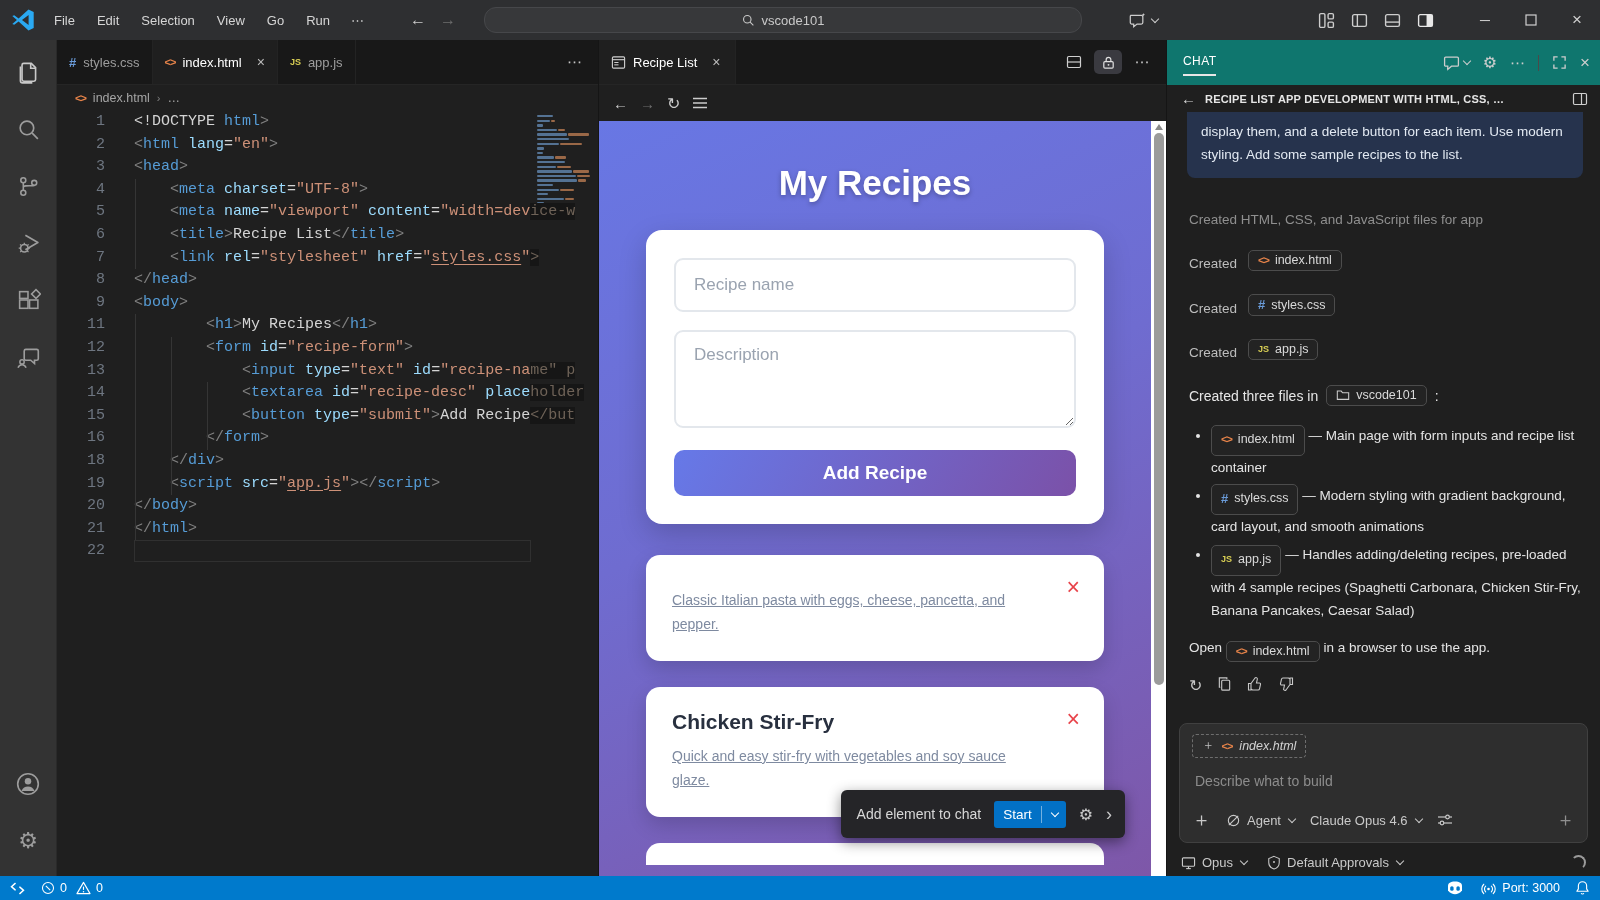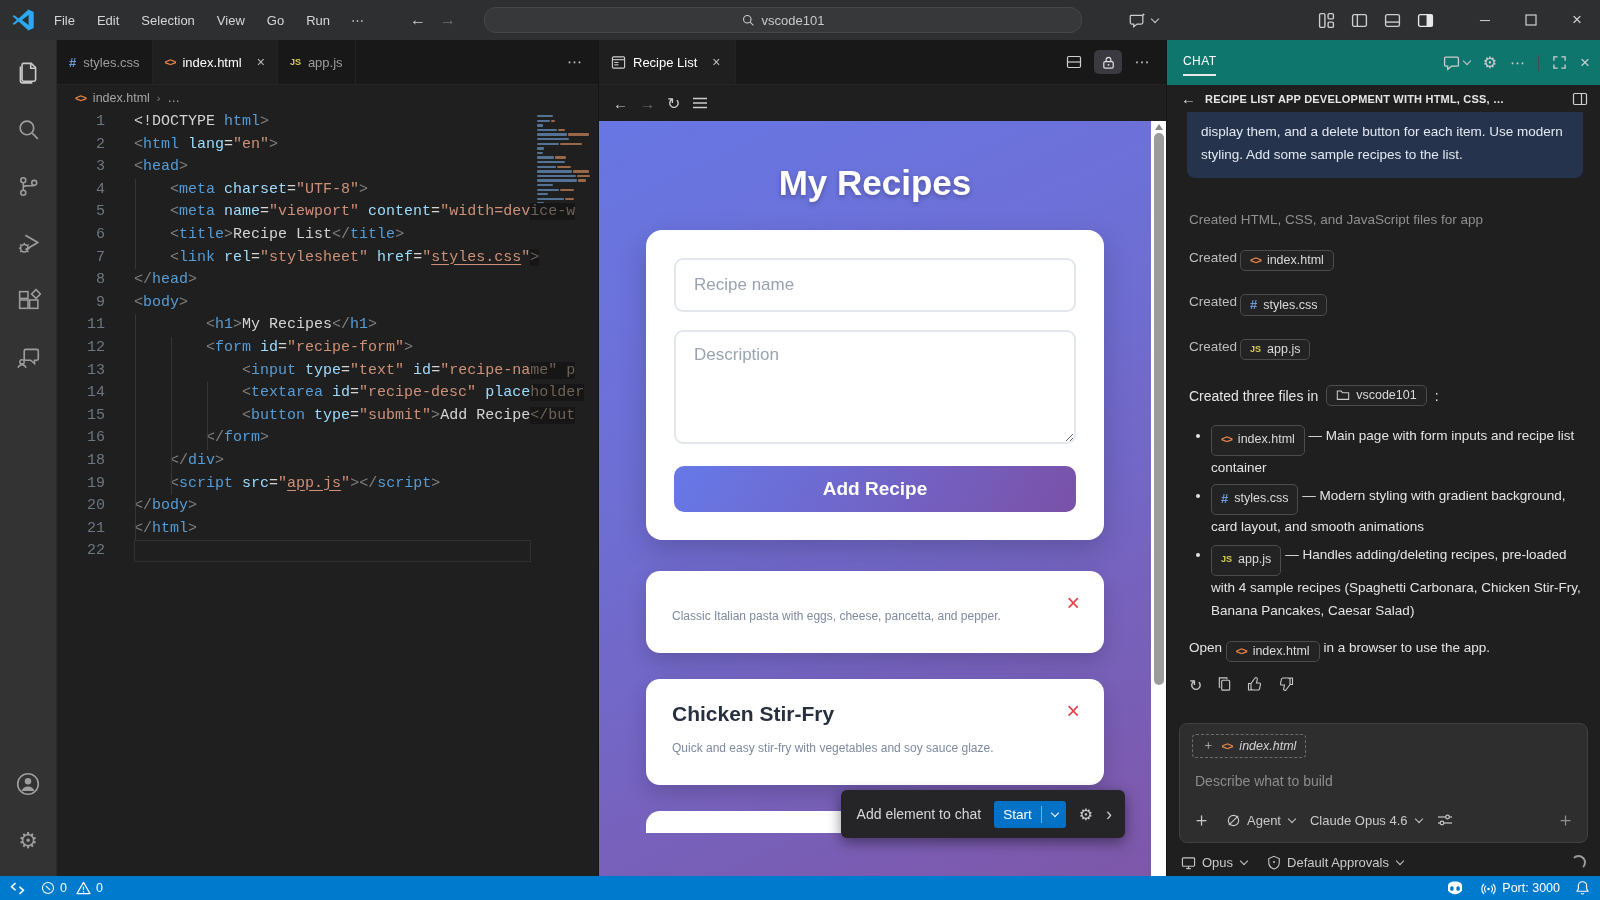--- a/index.html
+++ b/index.html
@@ -69,26 +69,26 @@
   .urlbar { flex:1; height:25px; background:#313136; border-radius:4px; color:#cccccc; font-size:13.5px; display:flex; align-items:center; padding:0 9px; overflow:hidden; white-space:nowrap; }
   .webview { position:absolute; top:81px; left:0; right:0; bottom:0; overflow:hidden; }
   .web-bg { position:absolute; inset:0; right:15px; background:linear-gradient(155deg,#6877e4 0%,#6f6cd0 45%,#7e57a8 100%); }
   .web-scroll { position:absolute; top:0; right:0; bottom:0; width:15px; background:#ffffff; }
   .ws-arrow { width:0; height:0; border-left:4px solid transparent; border-right:4px solid transparent; border-bottom:6px solid #8a8a8a; margin:3px auto 0; }
   .ws-thumb { position:absolute; top:12px; left:2.5px; width:10px; height:552px; background:#9b9b9b; border-radius:6px; }
   .rapp-title { margin-top:42px; text-align:center; color:#ffffff; font-size:35px; font-weight:bold; text-shadow:0 2px 5px rgba(0,0,0,.28); }
   .form-card { width:458px; margin:27px auto 0; background:#ffffff; border-radius:16px; padding:28px; box-shadow:0 10px 28px rgba(0,0,0,.18); }
   .r-input { width:100%; height:54px; border:2px solid #e3e7ec; border-radius:9px; font-size:17px; padding:0 18px; color:#333; font-family:"Liberation Sans",sans-serif; }
   .r-input::placeholder, .r-textarea::placeholder { color:#9aa3b0; }
-  .r-textarea { width:100%; height:114px; border:2px solid #e3e7ec; border-radius:9px; font-size:17px; padding:13px 18px; color:#333; resize:both; font-family:"Liberation Sans",sans-serif; margin-top:18px; }
+  .r-textarea { width:100%; height:98px; border:2px solid #e3e7ec; border-radius:9px; font-size:17px; padding:13px 18px; color:#333; resize:both; font-family:"Liberation Sans",sans-serif; margin-top:18px; }
   .r-submit { width:100%; height:46px; margin-top:18px; border:none; border-radius:10px; background:linear-gradient(120deg,#6679e8,#7b51a8); color:#fff; font-size:19px; font-weight:bold; font-family:"Liberation Sans",sans-serif; }
   .recipe-list { width:458px; margin:31px auto 0; }
   .recipe-card { position:relative; background:#ffffff; border-radius:14px; padding:23px 26px 25px; margin-bottom:26px; box-shadow:0 8px 20px rgba(0,0,0,.16); }
   .rc-title { font-size:21px; font-weight:bold; color:#28303f; }
-  .rc-desc { margin-top:10px; font-size:12px; line-height:24px; color:#7e8aa0; width:88%; }
+  .rc-desc { margin-top:10px; font-size:14px; line-height:24px; color:#7e8aa0; width:88%;text-decoration:underline; }
   .rc-del { position:absolute; top:22px; right:24px; color:#e8434a; font-size:23px; line-height:20px; }
   .recipe-stub { width:458px; margin:0 auto; background:#ffffff; border-radius:14px 14px 0 0; height:22px; }
   .add-el-overlay { position:absolute; right:41px; bottom:38px; height:48px; background:#252528; border-radius:6px; box-shadow:0 4px 14px rgba(0,0,0,.45); display:flex; align-items:center; gap:13px; padding:0 13px 0 16px; }
   .aeo-label { color:#d8d8d8; font-size:14px; }
   .start-btn { display:flex; align-items:center; height:27px; background:#0271c6; border-radius:3px; color:#fff; font-size:13.5px; }
   .start-btn .sb-txt { padding:0 9px; }
   .start-btn .sb-div { width:1px; height:17px; background:rgba(255,255,255,.45); }
   .start-btn .sb-ch { width:24px; display:flex; justify-content:center; }
   .aeo-gear { color:#c9c9c9; font-size:16px; }
   .aeo-next { color:#c9c9c9; font-size:18px; }
@@ -98,21 +98,21 @@
   .chat-head { height:45px; display:flex; align-items:center; padding:0 10px 0 16px; background:#0f766e; }
   .chat-title { color:#ffffff; font-size:12px; letter-spacing:.4px; position:relative; padding-bottom:4px; }
   .chat-title::after { content:""; position:absolute; left:0; right:0; bottom:-4px; height:1.5px; background:#e7e7e7; }
   .ch-icons { margin-left:auto; display:flex; align-items:center; gap:13px; color:#cdcdcd; }
   .ch-div { width:1px; height:16px; background:#4a4a4a; }
   .thread-row { height:27px; display:flex; align-items:center; gap:9px; padding:0 12px 0 14px; }
   .thread-title { color:#e6e6e6; font-size:11px; font-weight:bold; letter-spacing:.2px; white-space:nowrap; overflow:hidden; text-overflow:ellipsis; flex:1; }
   .messages { position:absolute; top:72px; left:0; right:0; height:628px; overflow:hidden; padding:0 17px 0 16px; }
   .user-bubble { background:#26334d; border-radius:0 0 8px 8px; margin:0 0 0 4px; padding:9px 14px 12px; color:#e2e9f2; font-size:13.5px; line-height:22.5px; }
   .progress-line { margin-top:34px; color:#8f8f8f; font-size:13.5px; padding-left:6px; }
-  .created-row { margin-top:23px; display:flex; align-items:flex-start; gap:3px; color:#bdbdbd; font-size:13.5px; padding-left:6px; }
+  .created-row { margin-top:23px; display:flex; align-items:flex-end; gap:11px; color:#bdbdbd; font-size:13.5px; padding-left:6px; }
   .chip { display:inline-flex; align-items:center; gap:6px; border:1px solid #4c4c4c; background:#232323; border-radius:5px; padding:2px 9px 3px; color:#dadada; font-size:12.5px; vertical-align:-3px; }
   .summary-line { margin-top:25px; color:#e6e6e6; font-size:14px; padding-left:6px; display:flex; align-items:center; gap:8px; }
   .bullets { margin:18px 0 0 28px; color:#e4e4e4; font-size:13.5px; line-height:23.5px; }
   .bullets li { margin-bottom:5px; }
   .open-line { margin-top:17px; color:#e4e4e4; font-size:13.5px; padding-left:6px; }
   .msg-actions { margin-top:14px; display:flex; gap:15px; color:#c8c8c8; padding-left:6px; }
   .chat-input { position:absolute; left:12px; right:12px; bottom:33px; height:120px; background:#2e2e2e; border:1px solid #404040; border-radius:8px; padding:10px 12px 8px; }
   .ctx-chip { display:inline-flex; align-items:center; gap:7px; border:1px dashed #6d6d6d; border-radius:4px; padding:2px 9px 3px; color:#d2d2d2; font-size:12.5px; }
   .ctx-chip .fname { font-style:italic; }
   .ci-placeholder { margin:15px 0 0 3px; color:#8c8c8c; font-size:14px; }

